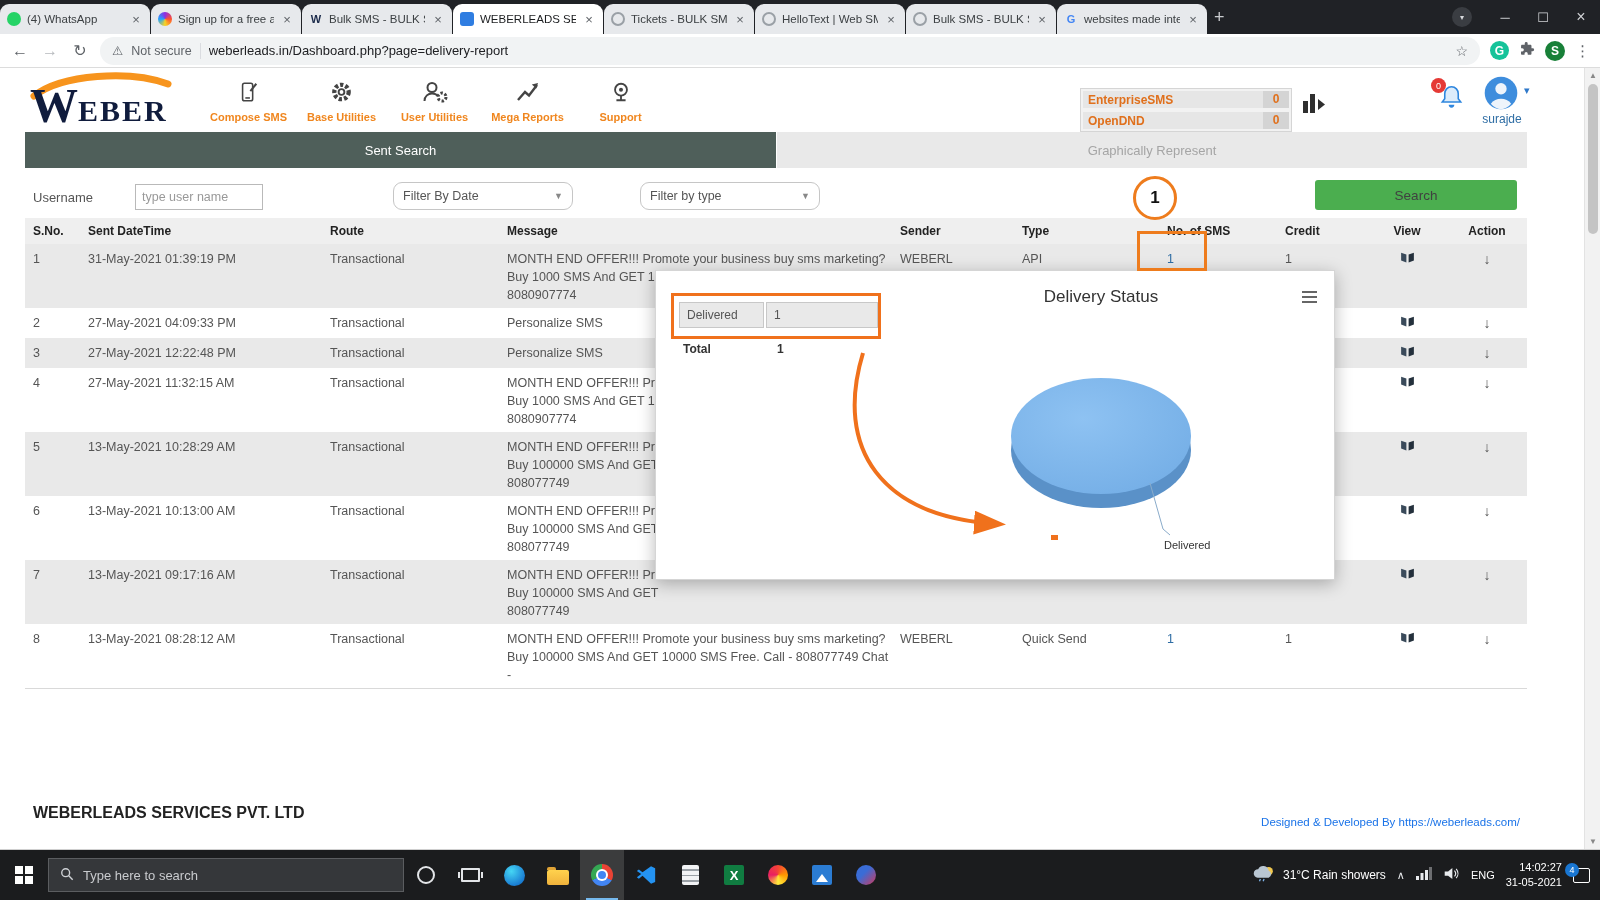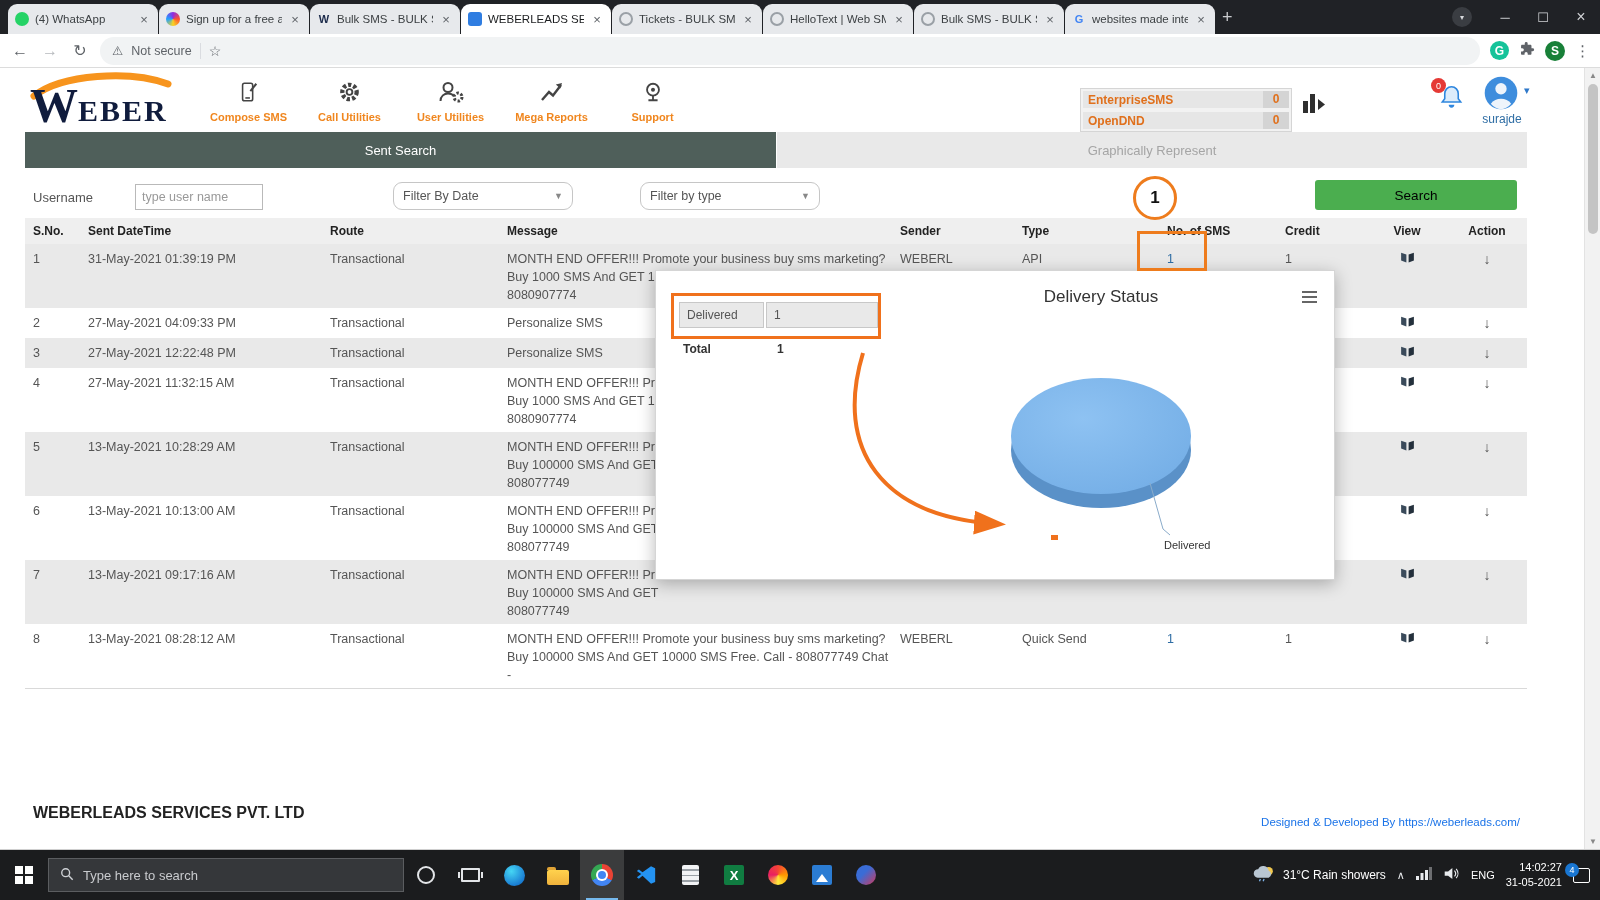--- a/index.html
+++ b/index.html
@@ -1,20 +1,20 @@
 <!DOCTYPE html>
 <html><head>
 <meta charset="utf-8">
 <style>
   *{margin:0;padding:0;box-sizing:border-box}
   body{width:1600px;height:900px;font-family:"Liberation Sans",sans-serif;background:#fff;overflow:hidden}
   #screen{position:relative;width:1600px;height:900px;overflow:hidden;background:#fff}
 
   
-  #tabstrip{position:absolute;top:0;left:0;right:0;height:34px;background:#202226;display:flex;align-items:flex-end;padding-left:8px}
+  #tabstrip{position:absolute;top:0;left:0;right:0;height:34px;background:#202226;display:flex;align-items:flex-end;}
   .tab{width:150px;height:30px;background:#e7e9ec;border-radius:9px 9px 0 0;display:flex;align-items:center;gap:6px;padding:0 7px;margin-right:1px;font-size:11.5px;color:#3c4043;flex:none}
   .tab.active{background:#fff;color:#1b1d1f}
   .ttl{flex:1;white-space:nowrap;overflow:hidden}
   .tclose{color:#5f6368;font-size:13px;width:14px;text-align:center;flex:none}
   .fav{width:14px;height:14px;border-radius:50%;flex:none;display:flex;align-items:center;justify-content:center;font-size:11px;font-weight:bold;line-height:1}
   .fav-wa{background:#25d366}
   .fav-rainbow{background:conic-gradient(#8e2de2,#ff512f,#f9d423,#1fa2ff,#8e2de2)}
   .fav-letter{color:#1b2a4a}
   .fav-blue{background:#2f7de1;border-radius:3px}
   .fav-globe{border:2px solid #9aa0a6}
@@ -34,21 +34,21 @@
   .star{font-size:14px;color:#5f6368}
   .extball{width:19px;height:19px;border-radius:50%;background:#15c39a;color:#fff;font-size:12px;font-weight:bold;display:flex;align-items:center;justify-content:center}
   .profball{width:20px;height:20px;border-radius:50%;background:#188038;color:#fff;font-size:12px;font-weight:bold;display:flex;align-items:center;justify-content:center}
   .kebab{color:#5f6368;font-size:15px}
 
   
   #page{position:absolute;top:68px;left:0;right:0;height:782px;background:#fff;border-bottom:1px solid #cfcfcf}
 
   
   #logo{position:absolute;left:26px;top:2px}
-  .navwrap{position:absolute;left:206px;top:12px;display:flex;gap:16px}
+  .navwrap{position:absolute;left:206px;top:12px;display:flex;gap:8px}
   .navitem{width:85px;display:flex;flex-direction:column;align-items:center;cursor:pointer}
   .navitem .lbl{font-size:11px;color:#f0861e;margin-top:3px;font-weight:600;white-space:nowrap}
   #balances{position:absolute;left:1080px;top:20px;width:212px;border:1px solid #d5d5d5;padding:2px;background:#f2f2f2}
   .balrow{display:flex;align-items:center;height:17px;background:#e6e6e6;margin-bottom:4px}
   .balrow:last-child{margin-bottom:0}
   .ballbl{flex:1;font-size:12px;font-weight:bold;color:#e0701c;padding-left:5px}
   .balval{width:26px;text-align:center;font-size:12px;font-weight:bold;color:#e0701c;background:#d4d4d4;align-self:stretch;line-height:17px}
   #charticon{position:absolute;left:1300px;top:22px}
   #bellwrap{position:absolute;left:1438px;top:16px}
   .badge{position:absolute;left:-7px;top:-6px;min-width:15px;height:15px;border-radius:8px;background:#e53935;color:#fff;font-size:9px;display:flex;align-items:center;justify-content:center;padding:0 3px}
@@ -62,21 +62,21 @@
   #rtab-inactive{left:777px;width:750px;background:#e9e9e9;color:#a5a5a5}
 
   
   #f-userlbl{position:absolute;left:33px;top:122px;font-size:13px;color:#555}
   #f-input{position:absolute;left:135px;top:116px;width:128px;height:26px;border:1px solid #b9b9b9;padding:12px 6px;font-size:12.5px;color:#555;font-family:inherit}
   #f-input::placeholder{color:#999}
   .fselect{position:absolute;top:114px;width:180px;height:28px;border:1px solid #c6c6c6;border-radius:9px;display:flex;align-items:center;justify-content:space-between;padding:0 9px;font-size:12.5px;color:#555;background:#fff}
   .fselect .caret{color:#888;font-size:9px}
   #f-date{left:393px}
   #f-type{left:640px}
-  #searchbtn{position:absolute;left:1315px;top:112px;width:202px;height:30px;background:#4bae4f;border:none;border-radius:3px;color:#000000;font-size:13.5px;font-family:inherit;cursor:pointer}
+  #searchbtn{position:absolute;left:1315px;top:112px;width:202px;height:30px;background:#4bae4f;border:none;border-radius:3px;color:#404040;font-size:13.5px;font-family:inherit;cursor:pointer}
 
   
   #thead,#tbody{position:absolute;left:25px;width:1502px;--cols:55px 242px 177px 393px 122px 133px 122px 98px 80px 80px}
   #thead{top:150px;height:26px;background:#efefef;display:grid;grid-template-columns:var(--cols);align-items:center}
   #tbody{top:176px;border-bottom:1px solid #d9d9d9}
   .trow{display:grid;grid-template-columns:var(--cols);align-items:start;padding:6px 0 4px}
   .odd{background:#e9e9e9}
   .even{background:#fff}
   .cell{padding-left:8px;font-size:12.5px;color:#555;line-height:18px;overflow:hidden}
   #thead .cell{font-size:12px;color:#222;font-weight:bold;line-height:14px}
@@ -206,20 +206,21 @@
   </div>
 
   <div id="toolbar">
     <span class="navbtn">←</span>
     <span class="navbtn disabled">→</span>
     <span class="navbtn">↻</span>
     <div id="addressbar">
       <span>⚠</span>
       <span>Not secure</span>
       <span class="ab-div"></span>
+      <span class="url">weberleads.in/Dashboard.php?page=delivery-report</span>
       <span class="star">☆</span>
     </div>
     <span class="extball">G</span>
     <span>
       <svg width="16" height="16" viewBox="0 0 24 24" fill="#5f6368">
           <path d="M20.5 11h-1.8V7.2c0-1-.8-1.7-1.7-1.7H13V3.7a2.2 2.2 0 1 0-4.4 0v1.8H4.8c-1 0-1.7.8-1.7 1.7v3.6h1.8a2.4 2.4 0 1 1 0 4.8H3V19c0 1 .8 1.7 1.7 1.7h3.6V19a2.4 2.4 0 1 1 4.8 0v1.8h3.9c1 0 1.7-.8 1.7-1.7v-3.8h1.8a2.2 2.2 0 1 0 0-4.4z"></path>
         </svg>
     </span>
     <span class="profball">S</span>
     <span class="kebab">⋮</span>
@@ -246,21 +247,21 @@
         </span>
         <span class="lbl">Compose SMS</span>
       </div>
       <div class="navitem">
         <span>
           <svg width="23" height="24" viewBox="0 0 24 24">
               <circle cx="12" cy="12" r="7.5" fill="none" stroke="#444" stroke-width="4.5" stroke-dasharray="3.4 2.2"></circle>
               <circle cx="12" cy="12" r="3" fill="none" stroke="#444" stroke-width="2"></circle>
             </svg>
         </span>
-        <span class="lbl">Call Utilities</span>
+        <span class="lbl">Base Utilities</span>
       </div>
       <div class="navitem">
         <span>
           <svg width="26" height="24" viewBox="0 0 26 24">
               <circle cx="10" cy="7.5" r="4.5" fill="none" stroke="#444" stroke-width="2"></circle>
               <path d="M2.5 21c0-5 3.8-7.5 7.5-7.5 2.3 0 4.6.9 6 2.6" fill="none" stroke="#444" stroke-width="2"></path>
               <circle cx="20" cy="17" r="4" fill="none" stroke="#444" stroke-width="3" stroke-dasharray="2.4 1.8"></circle>
             </svg>
         </span>
         <span class="lbl">User Utilities</span>

